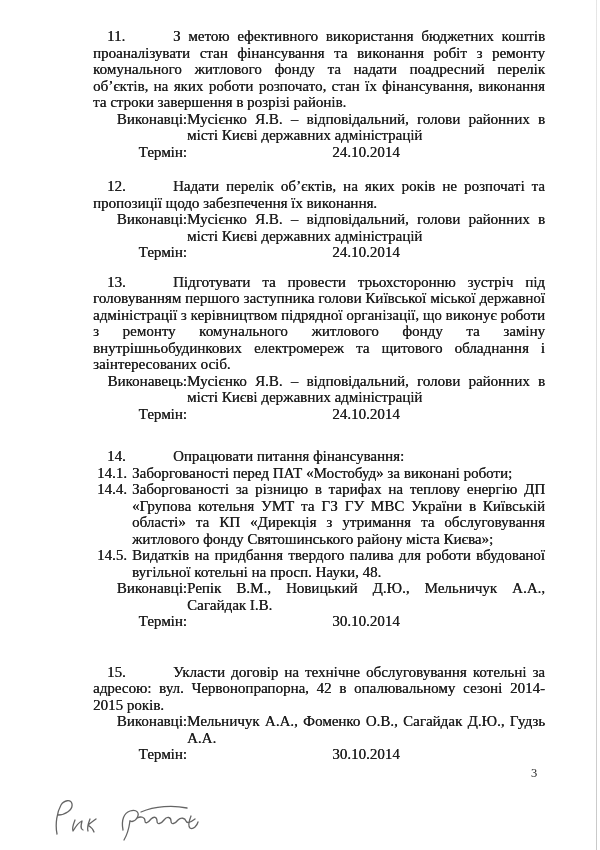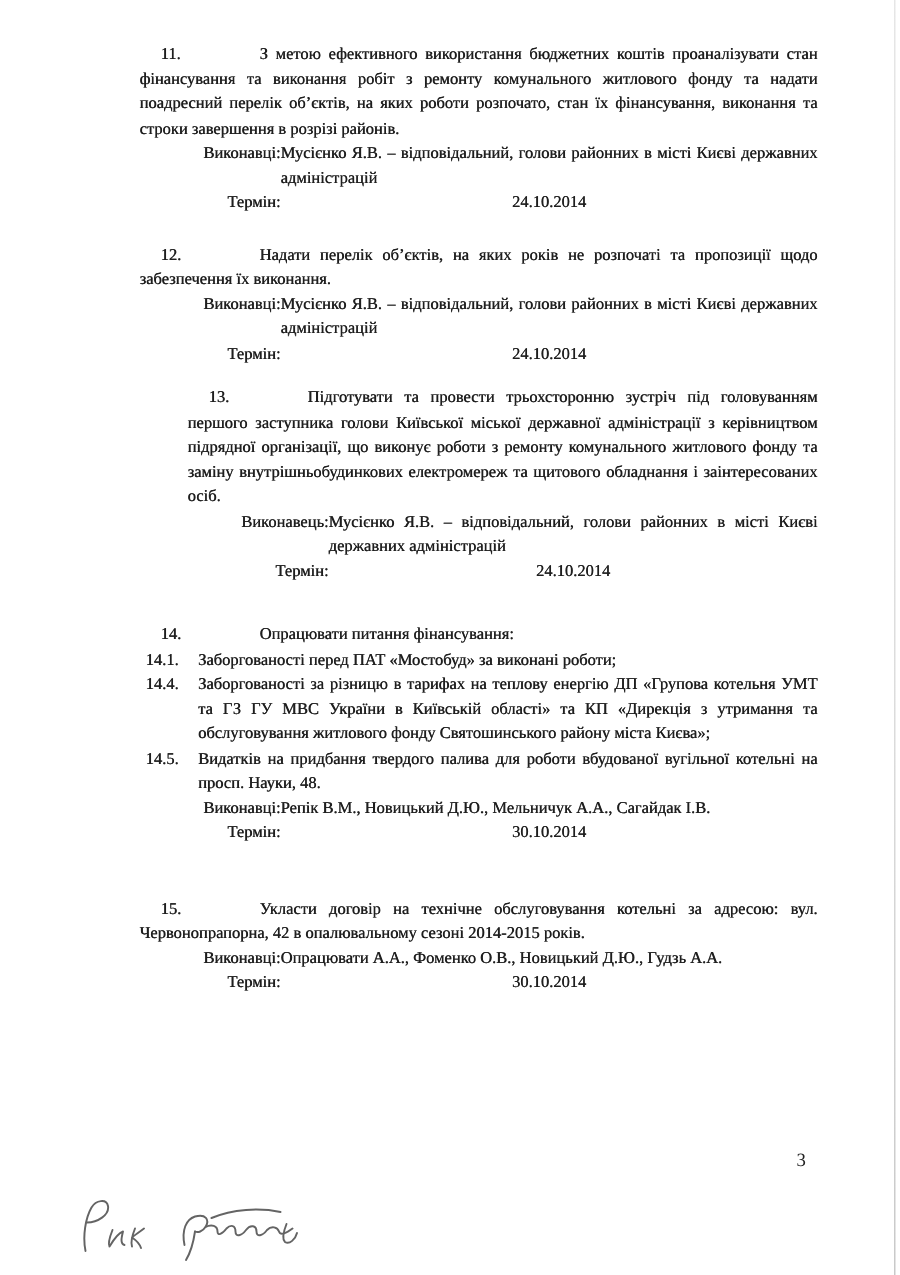--- a/index.html
+++ b/index.html
@@ -19,27 +19,27 @@
   .scan-line {
     position: absolute;
     top: 0; bottom: 0; right: 3px;
     width: 1.5px;
     background: linear-gradient(#e6e6e6 0%, #dcdcdc 55%, #c9c9c9 100%);
   }
   .content {
     position: absolute;
     left: 93px; top: 28px;
     width: 452px;
-    font-size: 11px;
+    font-size: 15px;
     line-height: 16.5px;
     text-shadow: 0.25px 0 0 currentColor; 
   }
   .item { margin: 0; }
   #item-12 { margin-top: 18px; }
-  #item-13 { margin-top: 13px; margin-left: 32px; }
+  #item-13 { margin-top: 13px; }
   #item-14 { margin-top: 26px; }
   #item-15 { margin-top: 34px; }
 
   .para {
     margin: 0;
     text-align: justify;
     text-indent: 14px;
   }
   .para .num {
     display: inline-block;
@@ -134,21 +134,21 @@
       <div class="kv">
         <span class="k">Термін:</span>
         <span class="v short">30.10.2014</span>
       </div>
     </section>
 
     <section class="item" id="item-15">
       <p class="para"><span class="num">15.</span><span>Укласти договір на технічне обслуговування котельні за адресою: вул. Червонопрапорна, 42 в опалювальному сезоні 2014-2015 років.</span></p>
       <div class="kv">
         <span class="k">Виконавці:</span>
-        <span class="v">Опрацювати А.А., Фоменко О.В., Новицький Д.Ю., Гудзь А.А.</span>
+        <span class="v">Мельничук А.А., Фоменко О.В., Сагайдак Д.Ю., Гудзь А.А.</span>
       </div>
       <div class="kv">
         <span class="k">Термін:</span>
         <span class="v short">30.10.2014</span>
       </div>
     </section>
 
   </div>
 
   <svg class="handwriting" viewBox="0 0 175 58" role="img" aria-label="Рик Гайтелев">

